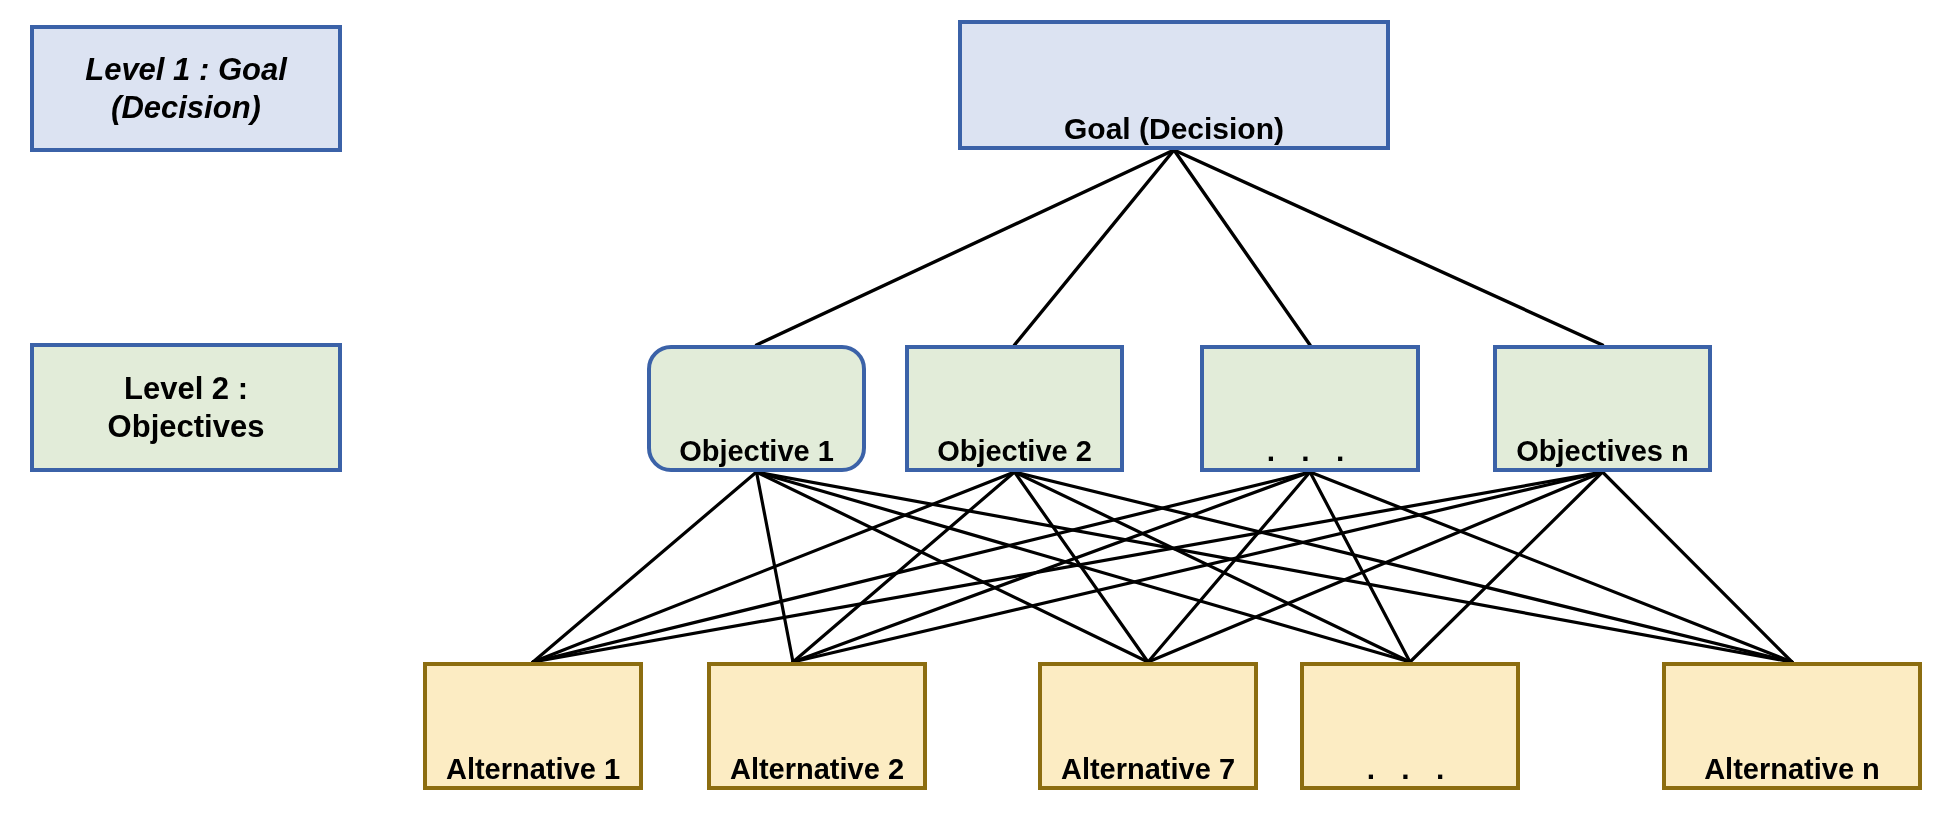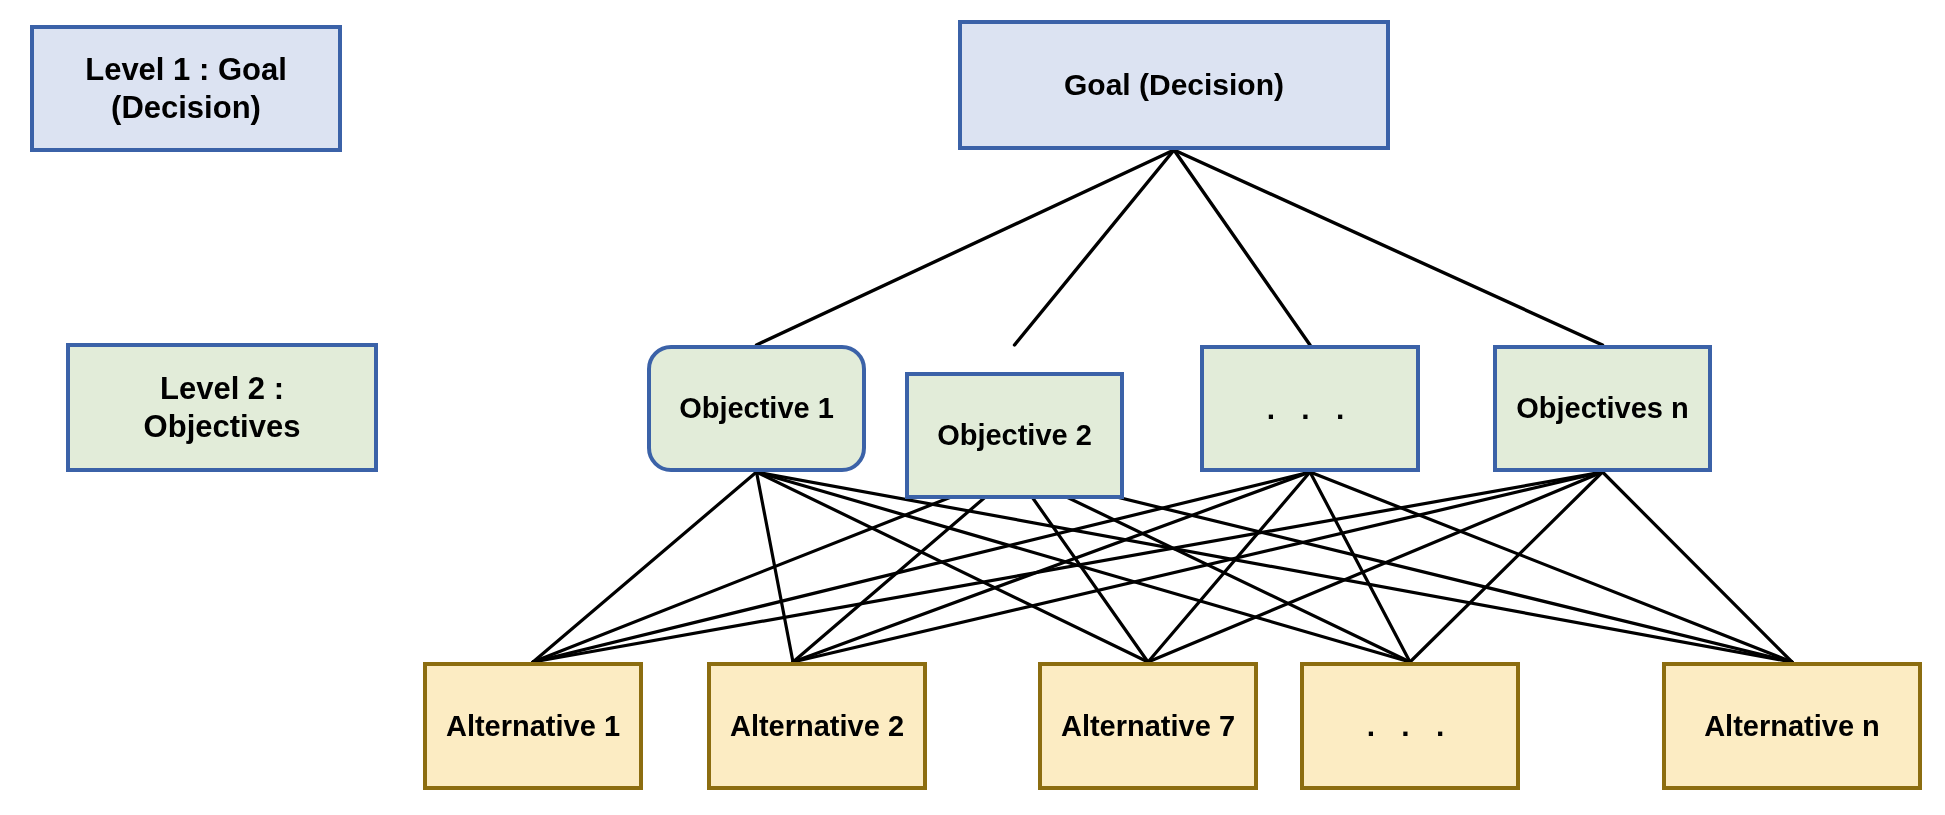--- a/index.html
+++ b/index.html
@@ -23,21 +23,21 @@
     left: 0;
     top: 0;
     width: 1945px;
     height: 815px;
     pointer-events: none;
   }
   .node {
     position: absolute;
     box-sizing: border-box;
     display: flex;
-    align-items: center;
+    align-items: flex-end;
     justify-content: center;
     text-align: center;
     font-weight: bold;
     color: #000000;
     line-height: 1.18;
     z-index: 5;
   }
   .node-goal {
     background: #dce3f2;
     border: 4px solid #3b62a8;
@@ -63,25 +63,25 @@
     font-weight: bold;
     color: #000000;
     font-size: 31px;
     line-height: 1.2;
     white-space: pre-line;
     z-index: 5;
   }
   .legend-level1 {
     background: #dce3f2;
     border: 4px solid #3b62a8;
+    font-style: italic;
   }
   .legend-level2 {
     background: #e2ecd9;
     border: 4px solid #3b62a8;
-    margin-left: 36px;
   }
   .legend-level3 {
     background: #fcecc3;
     border: 4px solid #8c6d10;
   }
   .ellipsis-label {
     letter-spacing: 0.30em;
     font-size: 30px;
   }
 </style>
@@ -128,21 +128,21 @@
   </div>
 
 
   <div id="node-layer">
       <div class="node node-goal" style="left: 958px; top: 20px; width: 432px; height: 130px;">
         <span>Goal (Decision)</span>
       </div>
       <div class="node node-objective" style="left: 647px; top: 345px; width: 219px; height: 127px; border-radius: 24px;">
         <span>Objective 1</span>
       </div>
-      <div class="node node-objective" style="left: 905px; top: 345px; width: 219px; height: 127px; margin-top: 27px;">
+      <div class="node node-objective" style="left: 905px; top: 345px; width: 219px; height: 127px;">
         <span>Objective 2</span>
       </div>
       <div class="node node-objective" style="left: 1200px; top: 345px; width: 220px; height: 127px;">
         <span class="ellipsis-label">. . .</span>
       </div>
       <div class="node node-objective" style="left: 1493px; top: 345px; width: 219px; height: 127px;">
         <span>Objectives n</span>
       </div>
       <div class="node node-alternative" style="left: 423px; top: 662px; width: 220px; height: 128px;">
         <span>Alternative 1</span>

